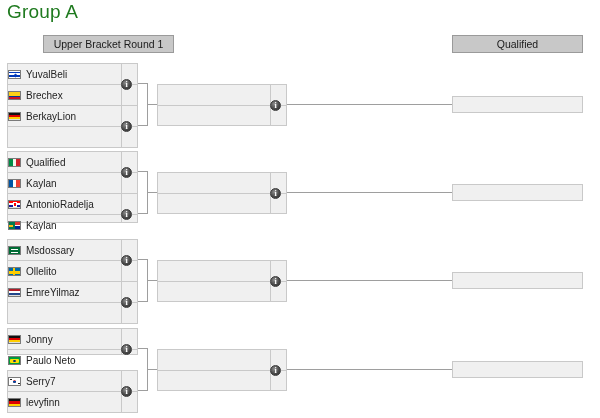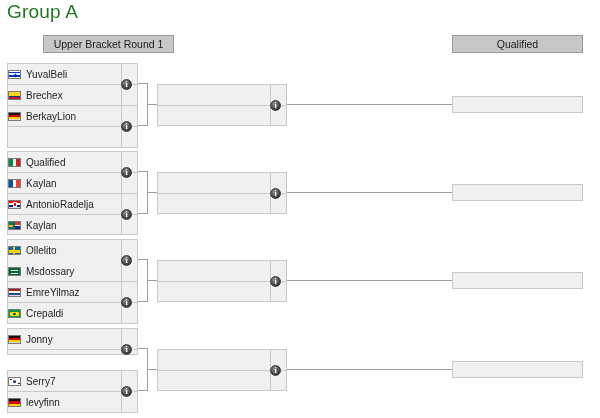--- a/index.html
+++ b/index.html
@@ -189,21 +189,21 @@
           <i style="left:0;top:0;bottom:0;width:33.34%;background:#0055a4"></i>
           <i style="left:33.34%;top:0;bottom:0;width:33.33%;background:#ffffff"></i>
           <i style="right:0;top:0;bottom:0;width:33.33%;background:#ef4135"></i>
         </span>
       <span>Kaylan</span>
     </div>
     <div class="score-col"></div>
     <div class="info-coin" style="left:113px;top:15px;">i</div>
   </div>
 
-  <div class="match r1" id="m4" style="left:7px;top:193px;width:131px;height:42px;">
+  <div class="match r1" id="m4" style="left:7px;top:193px;width:131px;height:30px;">
     <div class="slot top">
       <span class="flag">
           <i style="left:0;right:0;top:0;height:33.34%;background:#ff0000"></i>
           <i style="left:0;right:0;top:33.34%;height:33.33%;background:#ffffff"></i>
           <i style="left:0;right:0;top:66.67%;height:33.33%;background:#171796"></i>
           <i style="left:4px;top:1.5px;width:4px;height:5px;background:#ff0000;border:0.5px solid #ffffff;box-sizing:border-box"></i>
         </span>
       <span>AntonioRadelja</span>
     </div>
     <div class="slot">
@@ -214,69 +214,69 @@
           <i style="left:0;top:0;bottom:0;width:6px;background:#007a4d"></i>
           <i style="left:0;top:2.5px;height:2px;width:4px;background:#ffb612"></i>
         </span>
       <span>Kaylan</span>
     </div>
     <div class="score-col"></div>
     <div class="info-coin" style="left:113px;top:15px;">i</div>
   </div>
 
   <div class="match r1" id="m5" style="left:7px;top:239px;width:131px;height:43px;">
+    <div class="slot top">
+      <span class="flag">
+          <i style="left:0;right:0;top:0;bottom:0;background:#006c35"></i>
+          <i style="left:2px;top:2.5px;width:7px;height:1px;background:#ffffff"></i>
+          <i style="left:2px;top:5px;width:7px;height:1px;background:#ffffff"></i>
+        </span>
+      <span>Msdossary</span>
+    </div>
     <div class="slot">
       <span class="flag">
           <i style="left:0;right:0;top:0;bottom:0;background:#006aa7"></i>
           <i style="left:0;right:0;top:3px;height:2.5px;background:#fecc00"></i>
           <i style="left:3.5px;top:0;bottom:0;width:2.5px;background:#fecc00"></i>
         </span>
       <span>Ollelito</span>
     </div>
-    <div class="slot top">
-      <span class="flag">
-          <i style="left:0;right:0;top:0;bottom:0;background:#006c35"></i>
-          <i style="left:2px;top:2.5px;width:7px;height:1px;background:#ffffff"></i>
-          <i style="left:2px;top:5px;width:7px;height:1px;background:#ffffff"></i>
-        </span>
-      <span>Msdossary</span>
-    </div>
     <div class="score-col"></div>
     <div class="info-coin" style="left:113px;top:15px;">i</div>
   </div>
 
   <div class="match r1" id="m6" style="left:7px;top:281px;width:131px;height:43px;">
     <div class="slot top">
       <span class="flag">
           <i style="left:0;right:0;top:0;height:33.34%;background:#ae1c28"></i>
           <i style="left:0;right:0;top:33.34%;height:33.33%;background:#ffffff"></i>
           <i style="left:0;right:0;top:66.67%;height:33.33%;background:#21468b"></i>
         </span>
       <span>EmreYilmaz</span>
     </div>
+    <div class="score-col"></div>
+    <div class="info-coin" style="left:113px;top:15px;">i</div>
+  </div>
+
+  <div class="match r1" id="m7" style="left:7px;top:328px;width:131px;height:27px;">
+    <div class="slot top">
+      <span class="flag">
+          <i style="left:0;right:0;top:0;height:33.34%;background:#111111"></i>
+          <i style="left:0;right:0;top:33.34%;height:33.33%;background:#dd0000"></i>
+          <i style="left:0;right:0;top:66.67%;height:33.33%;background:#ffce00"></i>
+        </span>
+      <span>Jonny</span>
+    </div>
     <div class="slot">
       <span class="flag">
           <i style="left:0;right:0;top:0;bottom:0;background:#009c3b"></i>
           <i style="left:1px;top:1.5px;width:9px;height:4px;background:#ffdf00;transform:skewX(0deg);border-radius:1px"></i>
           <i style="left:4px;top:2.5px;width:3px;height:2px;border-radius:50%;background:#002776"></i>
         </span>
-      <span>Crepaldi</span>
-    </div>
-    <div class="score-col"></div>
-    <div class="info-coin" style="left:113px;top:15px;">i</div>
-  </div>
-
-  <div class="match r1" id="m7" style="left:7px;top:328px;width:131px;height:27px;">
-    <div class="slot top">
-      <span class="flag">
-          <i style="left:0;right:0;top:0;height:33.34%;background:#111111"></i>
-          <i style="left:0;right:0;top:33.34%;height:33.33%;background:#dd0000"></i>
-          <i style="left:0;right:0;top:66.67%;height:33.33%;background:#ffce00"></i>
-        </span>
-      <span>Jonny</span>
+      <span>Paulo Neto</span>
     </div>
     <div class="score-col"></div>
     <div class="info-coin" style="left:113px;top:15px;">i</div>
   </div>
 
   <div class="match r1" id="m8" style="left:7px;top:370px;width:131px;height:43px;">
     <div class="slot top">
       <span class="flag">
           <i style="left:0;right:0;top:0;bottom:0;background:#ffffff"></i>
           <i style="left:4px;top:2px;width:3px;height:3px;border-radius:50%;background:#cd2e3a"></i>

